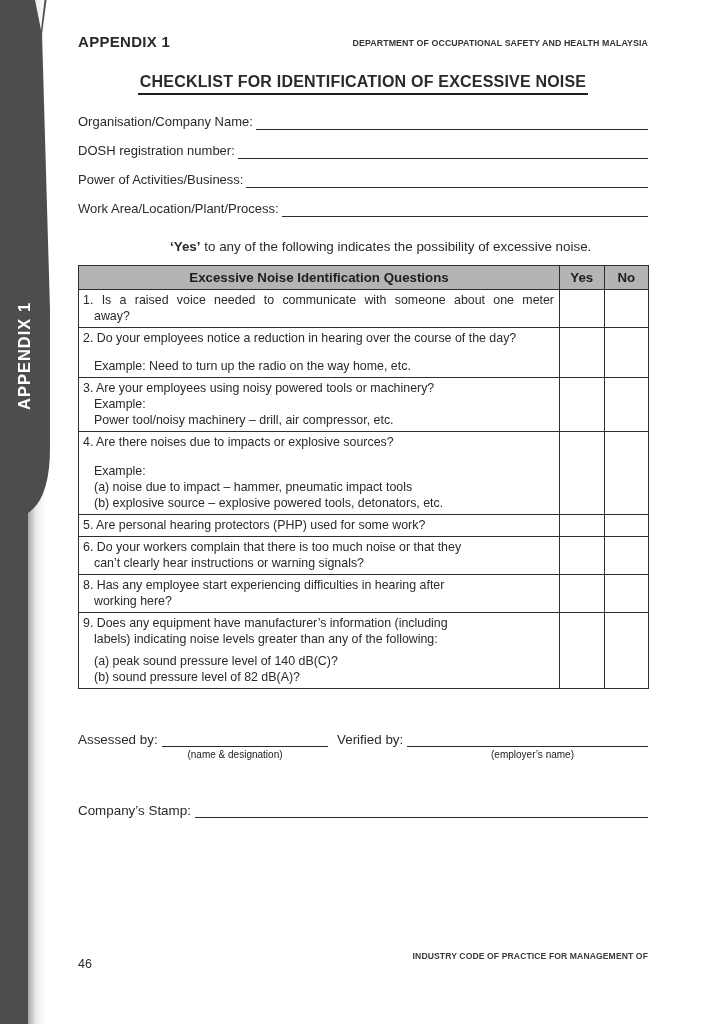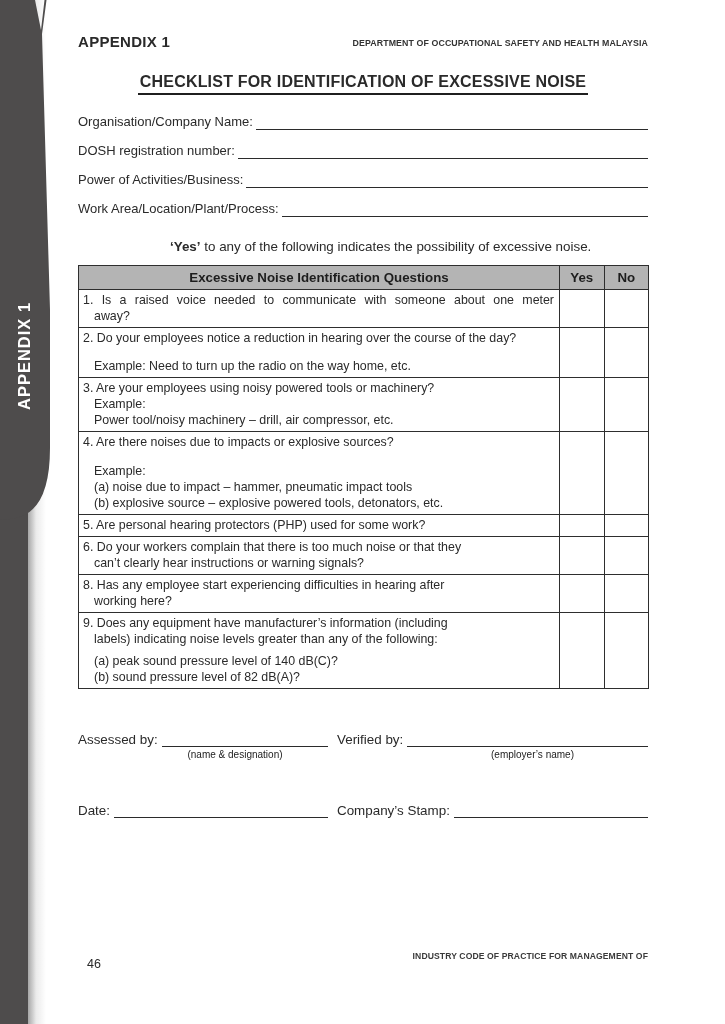--- a/index.html
+++ b/index.html
@@ -69,21 +69,21 @@
   .sig-row.second { margin-top:40px; }
   .sig-left  { width:250px; margin-right:9px; }
   .sig-right { flex:1; }
   .sig-line-row { display:flex; align-items:flex-end; height:18px; }
   .sig-label { white-space:nowrap; }
   .sig-line { flex:1; border-bottom:1.6px solid #2b2b2b; height:15px; margin-left:4px; }
   .sig-note { font-size:10px; margin-top:2px; text-align:center; color:#222; }
   .sig-left  .sig-note { padding-left:64px; }
   .sig-right .sig-note { padding-left:80px; }
 
-  .footer { position:absolute; left:87px; right:77px; top:950px; display:flex; justify-content:space-between; align-items:flex-start; }
+  .footer { position:absolute; left:78px; right:77px; top:950px; display:flex; justify-content:space-between; align-items:flex-start; }
   .page-number { font-size:12.5px; margin-top:7px; }
   .footer-text { text-align:right; font-size:8.6px; font-weight:bold; line-height:13px; color:#3a3a3a; letter-spacing:.1px; }
 </style>
 </head>
 <body style="--sidebar: #4e4c4c; --hdrbg: #b4b4b4; --border: #2e2e2e; --text: #2a2a2a;">
 
 <div class="page">
 
   <div class="fold-shadow"></div>
 
@@ -225,26 +225,20 @@
       <div class="sig-right">
         <div class="sig-line-row">
           <span class="sig-label">Verified by:</span>
           <span class="sig-line"></span>
         </div>
         <div class="sig-note">(employer’s name)</div>
       </div>
     </div>
 
     <div class="sig-row second">
-      <div class="sig-left">
-        <div class="sig-line-row">
-          <span class="sig-label">Date:</span>
-          <span class="sig-line"></span>
-        </div>
-      </div>
       <div class="sig-right">
         <div class="sig-line-row">
           <span class="sig-label">Company’s Stamp:</span>
           <span class="sig-line"></span>
         </div>
       </div>
     </div>
 
   </div>
 

